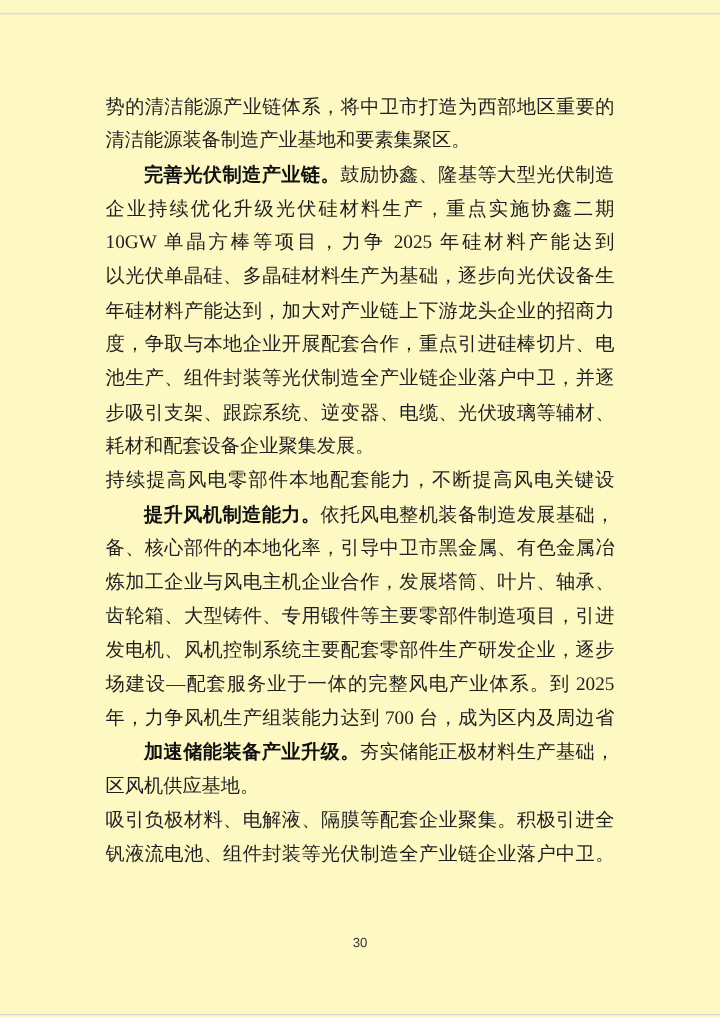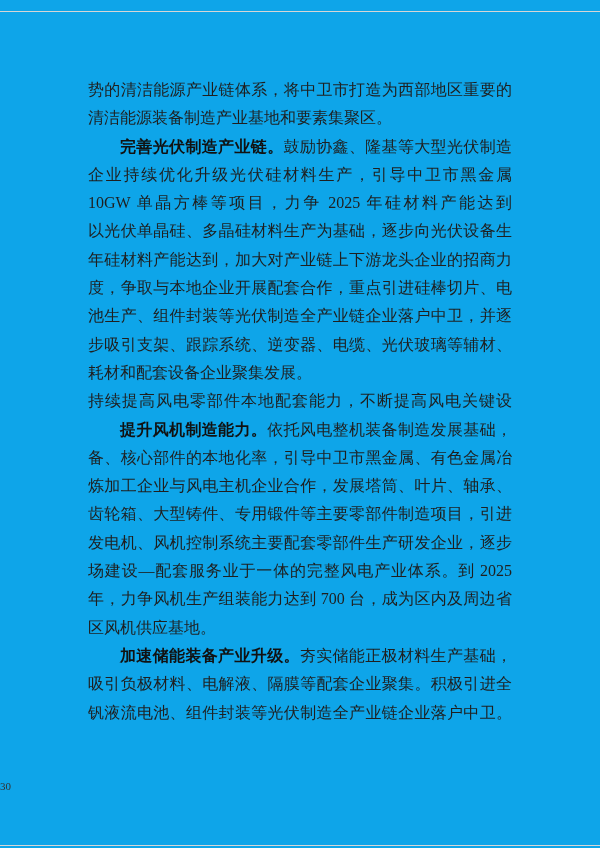--- a/index.html
+++ b/index.html
@@ -6,21 +6,21 @@
   html, body { width: 600px; height: 848px; }
   body {
     position: relative;
     background: #ffffff;
     font-family: "Liberation Serif", "DejaVu Serif", serif;
     overflow: hidden;
   }
   .page {
     position: absolute;
     inset: 0;
-    background: #0ea5e9;
+    background: #fef9c3;
   }
   .edge-line {
     position: absolute;
     left: 0;
     width: 600px;
     height: 1px;
     background: #d6d6d6;
   }
   .edge-top { top: 11px; }
   .edge-bottom { top: 845px; }
@@ -48,54 +48,55 @@
   .lead {
     font-family: Liberation Sans, sans-serif;
     font-weight: 700;
     color: #111111;
   }
   .page-number {
     position: absolute;
     left: 0;
     top: 779px;
     width: 600px;
+    text-align: center;
     font-size: 11px;
     line-height: 14px;
     color: #333333;
-    font-family: Liberation Serif, serif;
+    font-family: Liberation Sans, sans-serif;
   }
 </style>
 </head>
 <body>
 
 <div class="page">
   <div class="edge-line edge-top"></div>
 
   <div class="text-block">
       <div class="line">势的清洁能源产业链体系，将中卫市打造为西部地区重要的</div>
       <div class="line para-end">清洁能源装备制造产业基地和要素集聚区。</div>
       <div class="line indent"><b class="lead">完善光伏制造产业链。</b>鼓励协鑫、隆基等大型光伏制造</div>
-      <div class="line">企业持续优化升级光伏硅材料生产，引导中卫市黑金属</div>
+      <div class="line">企业持续优化升级光伏硅材料生产，重点实施协鑫二期</div>
       <div class="line">10GW 单晶方棒等项目，力争 2025 年硅材料产能达到 17GW。</div>
       <div class="line">以光伏单晶硅、多晶硅材料生产为基础，逐步向光伏设备生</div>
       <div class="line">年硅材料产能达到，加大对产业链上下游龙头企业的招商力</div>
       <div class="line">度，争取与本地企业开展配套合作，重点引进硅棒切片、电</div>
       <div class="line">池生产、组件封装等光伏制造全产业链企业落户中卫，并逐</div>
       <div class="line">步吸引支架、跟踪系统、逆变器、电缆、光伏玻璃等辅材、</div>
       <div class="line para-end">耗材和配套设备企业聚集发展。</div>
       <div class="line">持续提高风电零部件本地配套能力，不断提高风电关键设</div>
       <div class="line indent"><b class="lead">提升风机制造能力。</b>依托风电整机装备制造发展基础，</div>
       <div class="line">备、核心部件的本地化率，引导中卫市黑金属、有色金属冶</div>
       <div class="line">炼加工企业与风电主机企业合作，发展塔筒、叶片、轴承、</div>
       <div class="line">齿轮箱、大型铸件、专用锻件等主要零部件制造项目，引进</div>
       <div class="line">发电机、风机控制系统主要配套零部件生产研发企业，逐步</div>
       <div class="line">场建设—配套服务业于一体的完整风电产业体系。到 2025</div>
       <div class="line">年，力争风机生产组装能力达到 700 台，成为区内及周边省</div>
+      <div class="line indent"><b class="lead">加速储能装备产业升级。</b>夯实储能正极材料生产基础，</div>
       <div class="line para-end">区风机供应基地。</div>
-      <div class="line indent"><b class="lead">加速储能装备产业升级。</b>夯实储能正极材料生产基础，</div>
       <div class="line">吸引负极材料、电解液、隔膜等配套企业聚集。积极引进全</div>
       <div class="line">钒液流电池、组件封装等光伏制造全产业链企业落户中卫。</div>
     </div>
 
   <div class="page-number">30</div>
 
   <div class="edge-line edge-bottom"></div>
 </div>
 
 </body></html>

